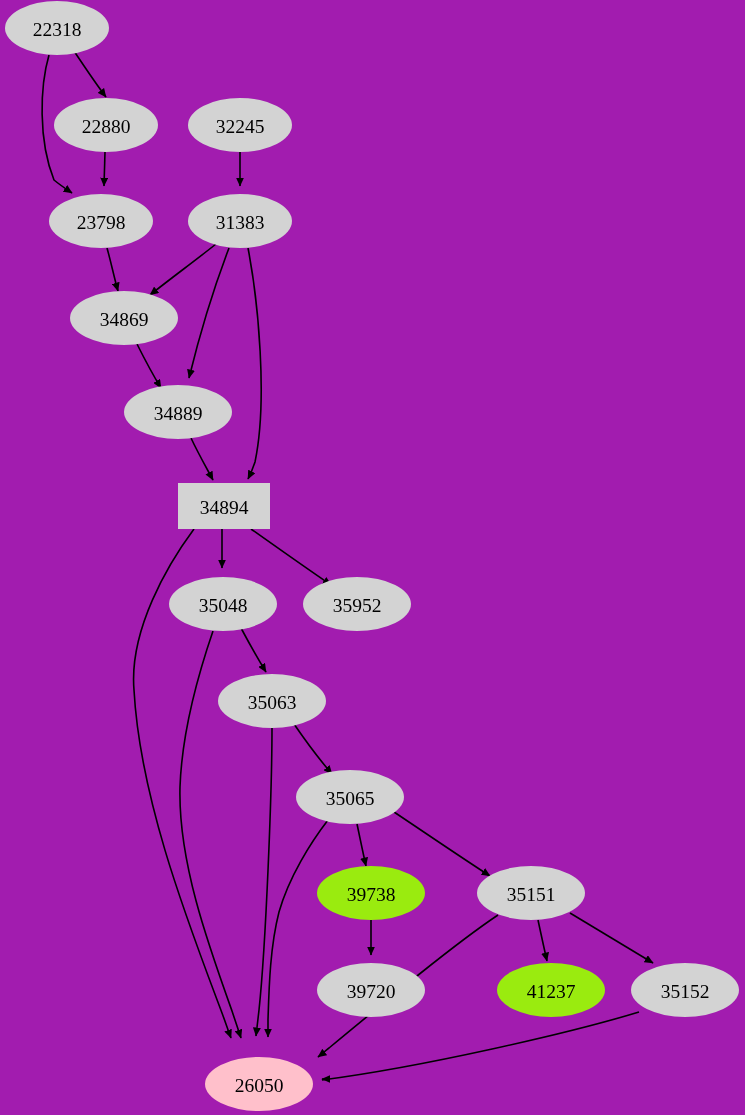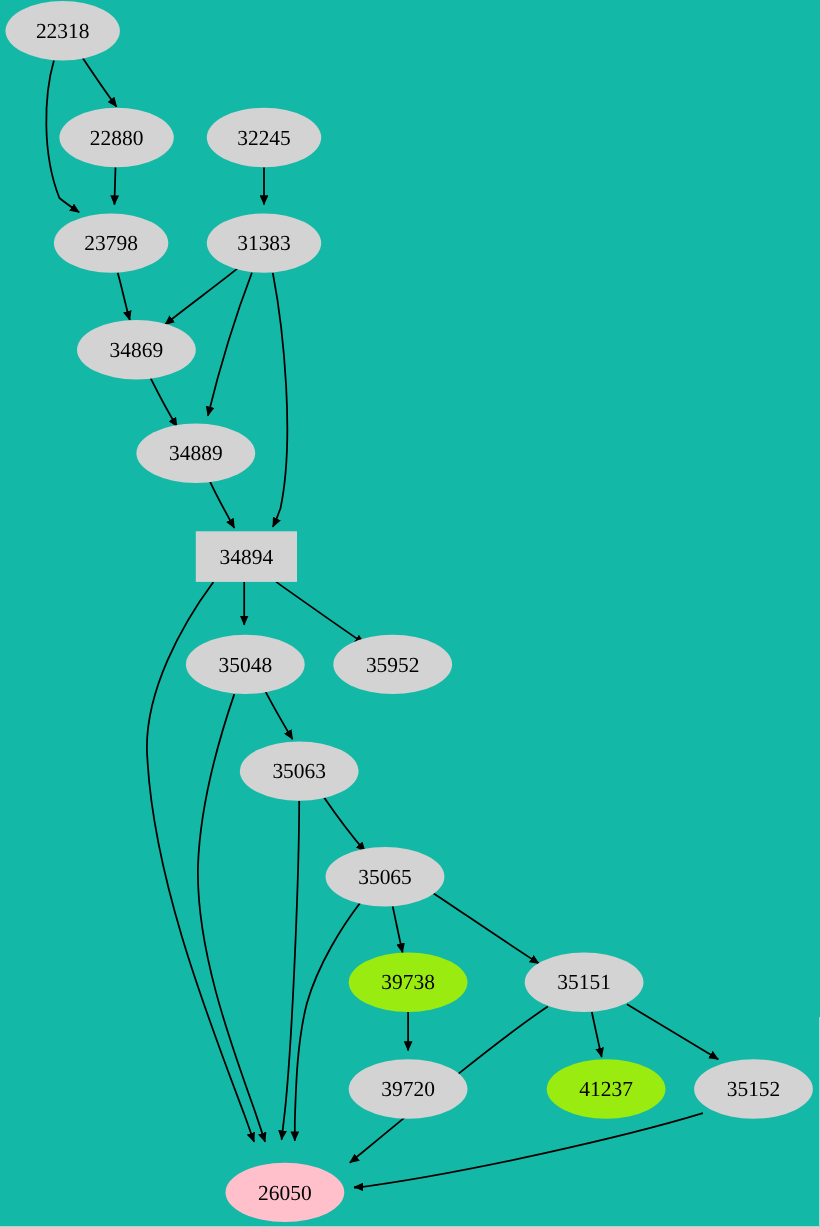--- a/index.html
+++ b/index.html
@@ -7,21 +7,21 @@
     padding: 0;
     background: #ffffff;
   }
   body {
     font-family: "Liberation Serif", "DejaVu Serif", serif;
   }
   #graph-canvas {
     position: relative;
     width: 745px;
     height: 1115px;
-    background: #14b8a6;
+    background: #a21caf;
     overflow: hidden;
   }
   #graph-svg {
     position: absolute;
     left: 0;
     top: 0;
     width: 745px;
     height: 1115px;
   }
   .edge-path {

